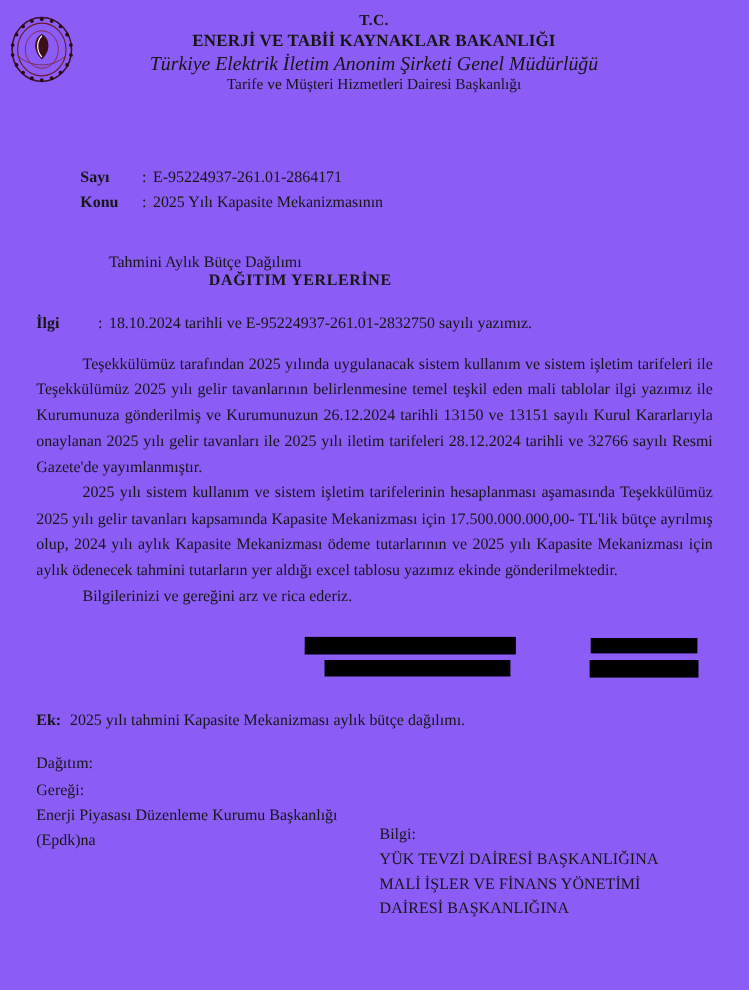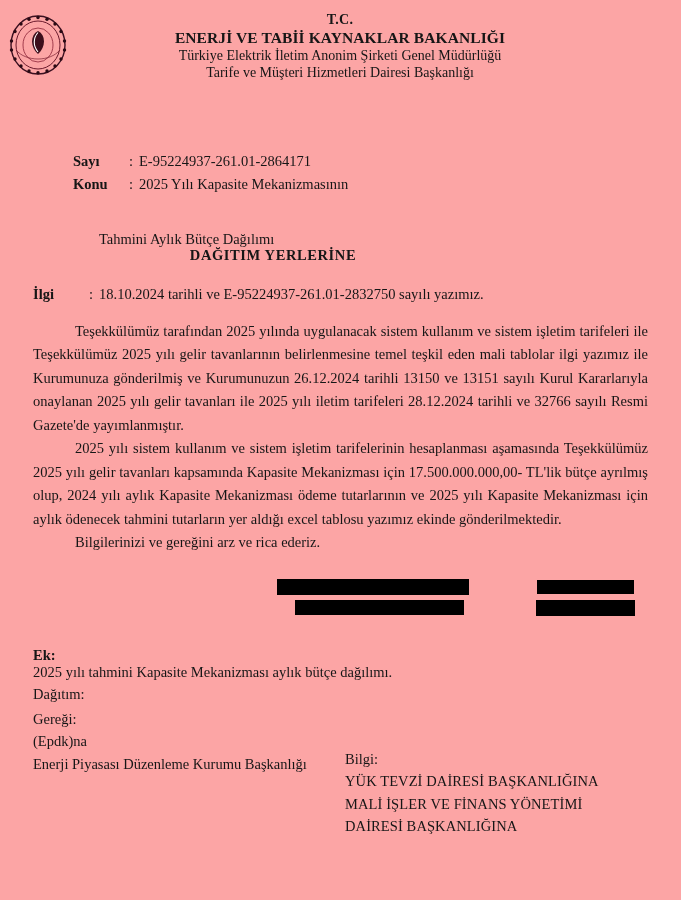--- a/index.html
+++ b/index.html
@@ -4,21 +4,21 @@
 <style>
   html, body {
     margin: 0;
     padding: 0;
     background: #ffffff;
   }
   .page {
     position: relative;
     width: 681px;
     height: 900px;
-    background: #fca5a5;
+    background: #8b5cf6;
     overflow: hidden;
     font-family: "Liberation Serif", serif;
     color: #161616;
   }
 
   
   .header {
     position: absolute;
     left: 0;
     top: 0;
@@ -45,23 +45,24 @@
     font-weight: bold;
     letter-spacing: 0.3px;
   }
   .t-ministry {
     font-size: 15.5px;
     font-weight: bold;
     letter-spacing: 0.1px;
     white-space: nowrap;
   }
   .t-sub1 {
-    font-size: 14px;
+    font-size: 18px;
     margin-top: 1px;
     white-space: nowrap;
+    font-style: italic;
   }
   .t-sub2 {
     font-size: 14px;
     margin-top: 1px;
     white-space: nowrap;
   }
   .teias-logo {
     position: absolute;
     left: 612px;
     top: 16px;
@@ -197,21 +198,20 @@
   .r4 { left: 536px; top: 600px; width: 99px; height: 16px; }
 
   
   .ek {
     position: absolute;
     left: 33px;
     top: 647px;
     width: 560px;
     font-size: 14.5px;
     display: flex;
-    flex-direction: column;
   }
   .ek-key {
     font-weight: bold;
     margin-right: 8px;
   }
 
   
   .dist-title {
     position: absolute;
     left: 33px;
@@ -324,22 +324,22 @@
 
   <div class="ek">
     <span class="ek-key">Ek:</span>
     <span>2025 yılı tahmini Kapasite Mekanizması aylık bütçe dağılımı.</span>
   </div>
 
   <div class="dist-title">Dağıtım:</div>
 
   <div class="dist-left">
     <span class="dist-head">Gereği:</span>
+    <span class="dist-line">Enerji Piyasası Düzenleme Kurumu Başkanlığı</span>
     <span class="dist-line">(Epdk)na</span>
-    <span class="dist-line">Enerji Piyasası Düzenleme Kurumu Başkanlığı</span>
   </div>
 
   <div class="dist-right">
     <span class="dist-head">Bilgi:</span>
     <span class="dist-line">YÜK TEVZİ DAİRESİ BAŞKANLIĞINA</span>
     <span class="dist-line">MALİ İŞLER VE FİNANS YÖNETİMİ</span>
     <span class="dist-line">DAİRESİ BAŞKANLIĞINA</span>
   </div>
 
 </div>

